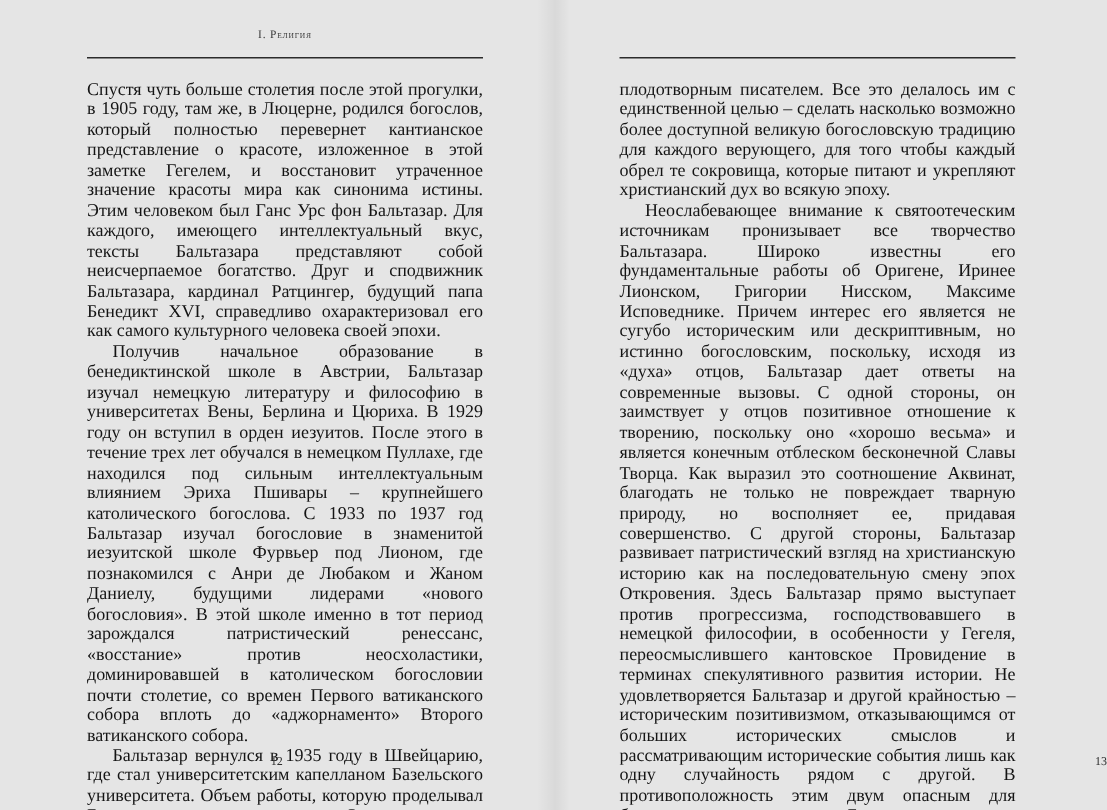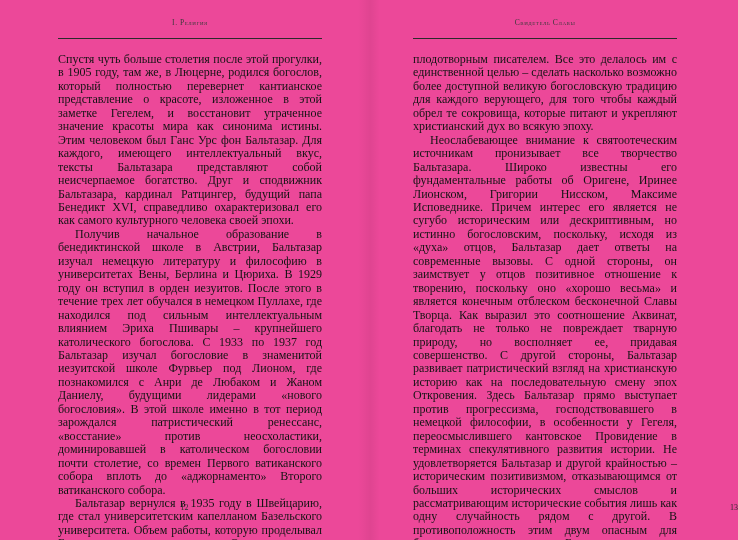--- a/index.html
+++ b/index.html
@@ -13,21 +13,21 @@
     height: 540px;
     overflow: hidden;
     font-family: "Liberation Serif", "DejaVu Serif", serif;
     color: #1a1a1a;
   }
 
   .spread {
     position: relative;
     width: 738px;
     height: 540px;
-    background: #ec4899;
+    background: #e5e5e5;
     display: flex;
     box-sizing: border-box;
   }
 
   
   .spread::before {
     content: "";
     position: absolute;
     top: 0;
     bottom: 0;
@@ -137,21 +137,20 @@
         <p><span>Бальтазар вернулся в 1935 году в Швейцарию, где стал университетским капелланом Базельского университета. Объем работы, которую проделывал Бальтазар, поистине колоссален. Он одновременно был руководителем основанного им издательства </span><i>Iohannes Verlag</i><span>, переводчиком современной святоотеческой и прочей литературы, чрезвычайно</span></p>
       </div>
 
     </div>
     <div class="folio">12</div>
   </div>
 
   <div class="page page-right">
     <div class="page-inner">
 
-      <div class="runhead">Свидетель Славы</div>
       <div class="rule"></div>
 
       <div class="body-text">
         <p class="cont">плодотворным писателем. Все это делалось им с единственной целью – сделать насколько возможно более доступной великую богословскую традицию для каждого верующего, для того чтобы каждый обрел те сокровища, которые питают и укрепляют христианский дух во всякую эпоху.</p>
         <p>Неослабевающее внимание к святоотеческим источникам пронизывает все творчество Бальтазара. Широко известны его фундаментальные работы об Оригене, Иринее Лионском, Григории Нисском, Максиме Исповеднике. Причем интерес его является не сугубо историческим или дескриптивным, но истинно богословским, поскольку, исходя из «духа» отцов, Бальтазар дает ответы на современные вызовы. С одной стороны, он заимствует у отцов позитивное отношение к творению, поскольку оно «хорошо весьма» и является конечным отблеском бесконечной Славы Творца. Как выразил это соотношение Аквинат, благодать не только не повреждает тварную природу, но восполняет ее, придавая совершенство. С другой стороны, Бальтазар развивает патристический взгляд на христианскую историю как на последовательную смену эпох Откровения. Здесь Бальтазар прямо выступает против прогрессизма, господствовавшего в немецкой философии, в особенности у Гегеля, переосмыслившего кантовское Провидение в терминах спекулятивного развития истории. Не удовлетворяется Бальтазар и другой крайностью – историческим позитивизмом, отказывающимся от больших исторических смыслов и рассматривающим исторические события лишь как одну случайность рядом с другой. В противоположность этим двум опасным для богословия путям в книге «Богословие истории» Бальтазар разрабатывает концепцию «временных форм», каждая из которых является неповторимой вариацией на тему Богочеловека как единственной формы и</p>
       </div>
 
     </div>
     <div class="folio">13</div>
   </div>

